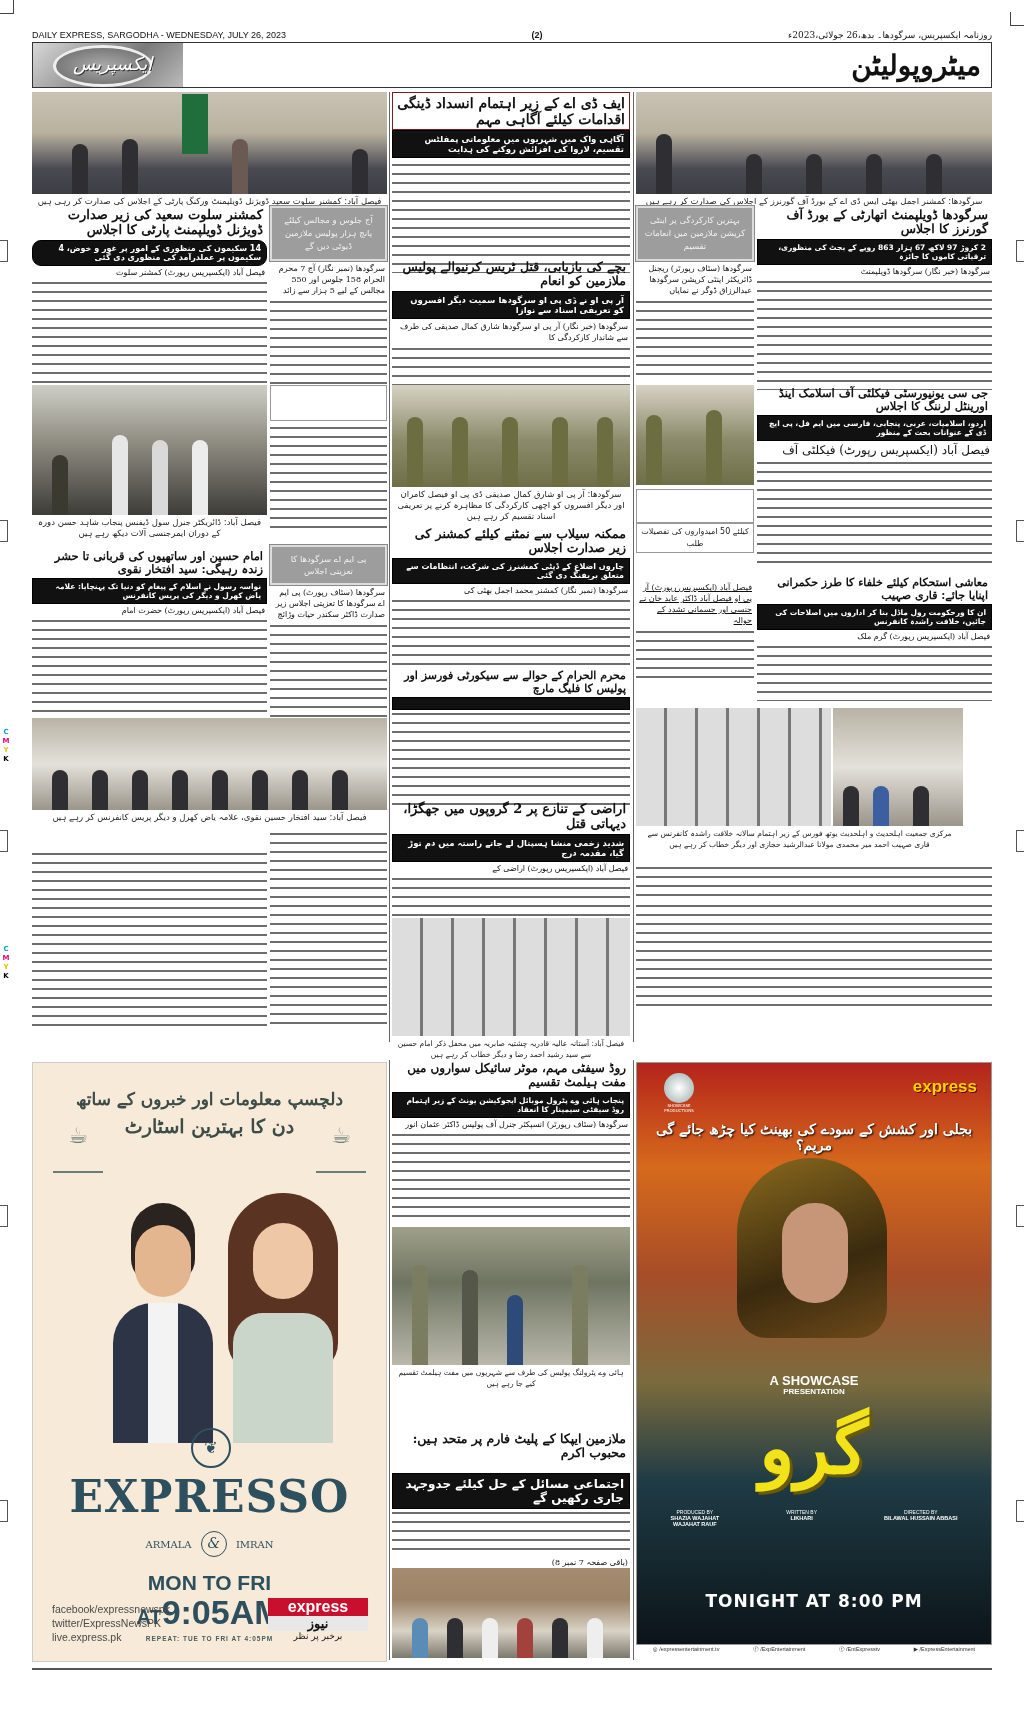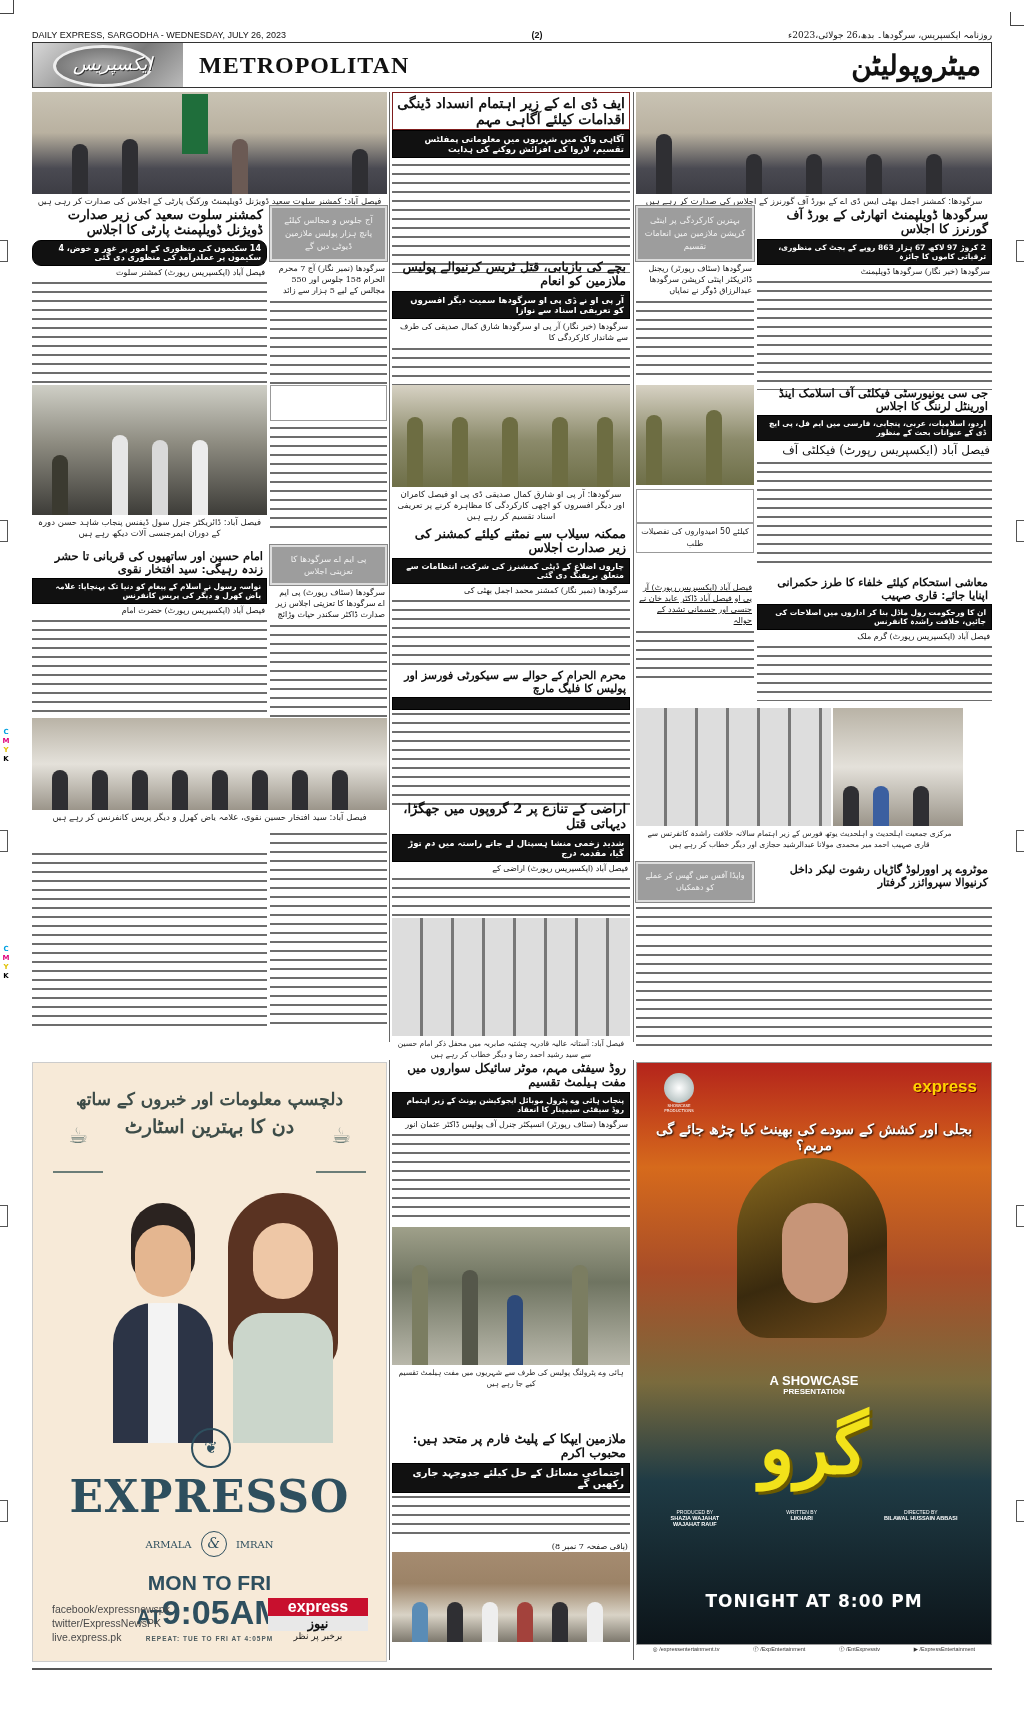--- a/index.html
+++ b/index.html
@@ -70,21 +70,20 @@
   <span>DAILY EXPRESS, SARGODHA - WEDNESDAY, JULY 26, 2023</span>
   <span style="font-weight:bold">(2)</span>
   <span class="ur">روزنامہ ایکسپریس، سرگودھا۔ بدھ،26 جولائی،2023ء</span>
 </div>
 
 <div class="masthead">
   <div class="logo-box">
     <div class="oval"></div>
     <span class="logo-text">ایکسپریس</span>
   </div>
-  <div class="section-en">METROPOLITAN</div>
   <div class="section-ur">میٹروپولیٹن</div>
 </div>
 
 <div class="col" style="left:32px;top:92px;width:355px;height:102px;">
   <div class="photo meeting" style="width:100%;height:100%;">
     <div class="fig" style="left:40px;height:50px;"></div>
     <div class="fig" style="left:90px;height:55px;"></div>
     <div class="fig" style="left:200px;height:55px;background:#6b5a54"></div>
     <div class="fig" style="left:320px;height:45px;"></div>
     <div style="position:absolute;left:150px;top:2px;width:26px;height:60px;background:#1f6e3b;"></div>
@@ -224,21 +223,21 @@
     <div class="fig" style="left:20px;height:100px;background:#7b7d61"></div>
     <div class="fig" style="left:70px;height:95px;background:#55574a"></div>
     <div class="fig" style="left:115px;height:70px;background:#2e4a79"></div>
     <div class="fig" style="left:180px;height:100px;background:#7b7d61"></div>
   </div>
   <div class="caption" style="font-size:7.5px;">ہائی وے پٹرولنگ پولیس کی طرف سے شہریوں میں مفت ہیلمٹ تقسیم کیے جا رہے ہیں</div>
 </div>
 
 <div class="col" style="left:392px;top:1430px;width:238px;">
   <div class="headline" style="font-size:12.5px;">ملازمین ایپکا کے پلیٹ فارم پر متحد ہیں: محبوب اکرم</div>
-  <div class="deck-black" style="font-size:10px;">اجتماعی مسائل کے حل کیلئے جدوجہد جاری رکھیں گے</div>
+  <div class="deck-black" style="font-size:12px;margin-top:10px;">اجتماعی مسائل کے حل کیلئے جدوجہد جاری رکھیں گے</div>
   <div class="text-block" style="height:48px;"></div>
   <div class="ur" style="font-size:8px;padding:1px 2px;">(باقی صفحہ 7 نمبر 8)</div>
   <div class="photo group" style="height:90px;">
     <div class="fig" style="left:20px;background:#5a8cb6"></div>
       <div class="fig" style="left:55px;"></div>
       <div class="fig" style="left:90px;background:#eee"></div>
     <div class="fig" style="left:125px;background:#a3423c"></div>
       <div class="fig" style="left:160px;"></div>
       <div class="fig" style="left:195px;background:#eee"></div>
   </div>
@@ -292,24 +291,20 @@
     <div class="photo crowd" style="width:130px;">
       <div class="fig" style="left:10px;"></div>
         <div class="fig" style="left:40px;background:#3b5fa0"></div>
         <div class="fig" style="left:80px;"></div>
     </div>
   </div>
   <div class="caption" style="font-size:7.5px;">مرکزی جمعیت اہلحدیث و اہلحدیث یوتھ فورس کے زیر اہتمام سالانہ خلافت راشدہ کانفرنس سے قاری صہیب احمد میر محمدی مولانا عبدالرشید حجازی اور دیگر خطاب کر رہے ہیں</div>
 </div>
 
 <div class="col" style="left:636px;top:862px;width:356px;">
-  <div style="display:flex;">
-    <div class="deck-grey" style="width:118px;font-size:8px;line-height:12px;">واپڈا آفس میں گھس کر عملے کو دھمکیاں</div>
-    <div class="headline" style="flex:1;font-size:11px;">موٹروے پر اوورلوڈ گاڑیاں رشوت لیکر داخل کرنیوالا سپروائزر گرفتار</div>
-  </div>
   <div class="text-block" style="height:38px;margin-top:2px;"></div>
   <div class="photo portraits" style="height:0;"></div>
   <div class="text-block" style="height:110px;"></div>
 </div>
 
 <div class="rule-v" style="left:389px;top:92px;height:950px;"></div>
 <div class="rule-v" style="left:633px;top:92px;height:950px;"></div>
 <div class="rule-v" style="left:389px;top:1060px;height:600px;"></div>
 <div class="rule-v" style="left:633px;top:1060px;height:600px;"></div>
 <div class="rule-h" style="left:32px;right:32px;top:1668px;height:2px;"></div>

